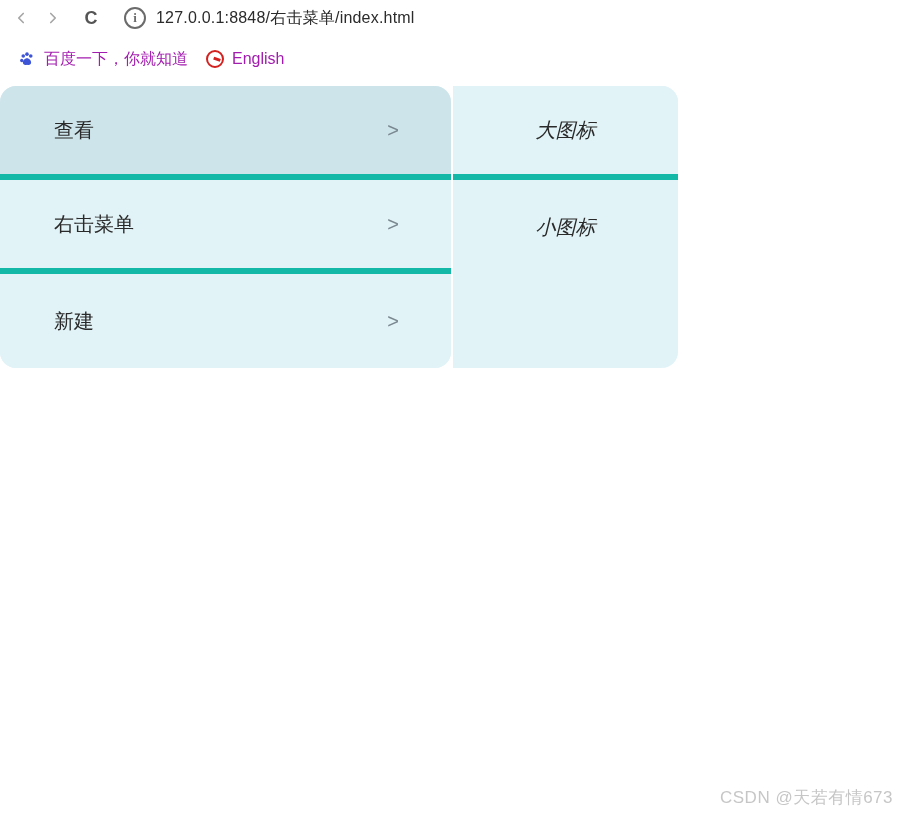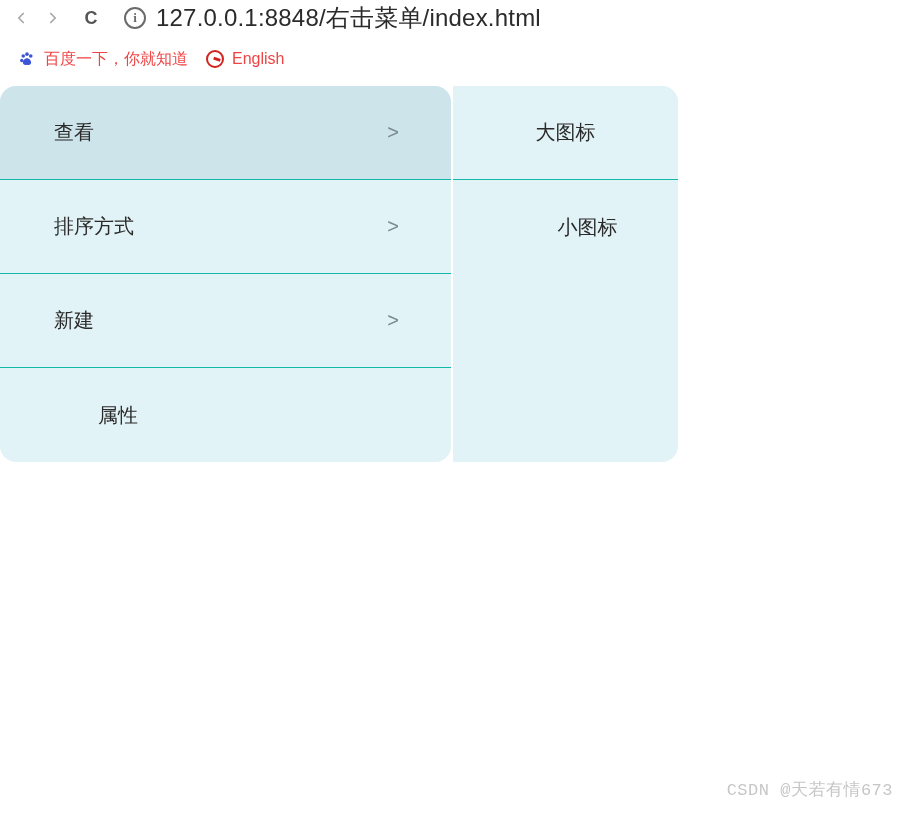--- a/index.html
+++ b/index.html
@@ -54,36 +54,36 @@
       border-radius: 50%;
       display: flex;
       align-items: center;
       justify-content: center;
       font-size: 13px;
       font-weight: bold;
       color: #6b6b6b;
       font-family: serif;
     }
     .url-text {
-      font-size: 24px;
+      font-size: 16px;
       color: #2b2b2b;
       letter-spacing: .2px;
     }
     .bookmarks-bar {
       height: 46px;
       display: flex;
       align-items: center;
       padding: 0 18px;
       gap: 18px;
     }
     .bookmark {
       display: flex;
       align-items: center;
       gap: 8px;
-      color: #ef4444;
+      color: #a21caf;
       font-size: 16px;
     }
     .paw-icon {
       width: 18px;
       height: 18px;
       color: #3d54d6;
     }
     .red-ring {
       width: 18px;
       height: 18px;
@@ -113,53 +113,53 @@
       width: 225px;
     }
     .menu {
       background: #e2f3f7;
       border-radius: 16px;
       overflow: hidden;
     }
     .menu.secondary {
       border-radius: 0 16px 16px 0;
       margin-left: 2px;
+      font-style: italic;
     }
     .menu-item {
       height: 94px;
       display: flex;
       align-items: center;
       justify-content: space-between;
       padding: 0 52px 0 54px;
       font-size: 20px;
       color: #2a2a2a;
-      border-bottom: 1px solid #14b8a6;
+      border-bottom: 6px solid #14b8a6;
       background: #e2f3f7;
     }
-    .menu-item:last-child { border-bottom: none; margin-left: 44px; }
+    .menu-item:last-child { border-bottom: none; }
     .menu-item.hovered {
       background: #cee4eb;
     }
     .menu-item.secondary-item {
       justify-content: center;
       padding: 0 20px;
     }
     .arrow {
       color: #7a8890;
       font-size: 20px;
       font-weight: 400;
     }
     .watermark {
       position: absolute;
       right: 18px;
-      bottom: 24px;
+      bottom: 16px;
       color: rgba(128,128,128,.45);
       font-size: 17px;
       letter-spacing: .5px;
-      font-family: Liberation Mono, monospace;
     }
   </style>
 </head>
 <body>
 
 <div class="browser-bar">
   <div class="nav-arrow">
     <svg width="18" height="18" viewBox="0 0 24 24" fill="none" stroke="#a5a5a5" stroke-width="2.2" stroke-linecap="round" stroke-linejoin="round">
         <polyline points="15 18 9 12 15 6"></polyline>
       </svg>
@@ -195,31 +195,27 @@
   </div>
 </div>
 
 <div class="menu-container">
   <div class="menu primary">
     <div class="menu-item hovered">
       <span>查看</span>
       <span class="arrow">&gt;</span>
     </div>
     <div class="menu-item">
-      <span>排序方式</span>
+      <span>右击菜单</span>
       <span class="arrow">&gt;</span>
     </div>
     <div class="menu-item">
       <span>新建</span>
       <span class="arrow">&gt;</span>
     </div>
-    <div class="menu-item">
-      <span>属性</span>
-      <span class="arrow"></span>
-    </div>
   </div>
 
   <div class="menu secondary">
     <div class="menu-item secondary-item">
       <span>大图标</span>
     </div>
     <div class="menu-item secondary-item">
       <span>小图标</span>
     </div>
   </div>

